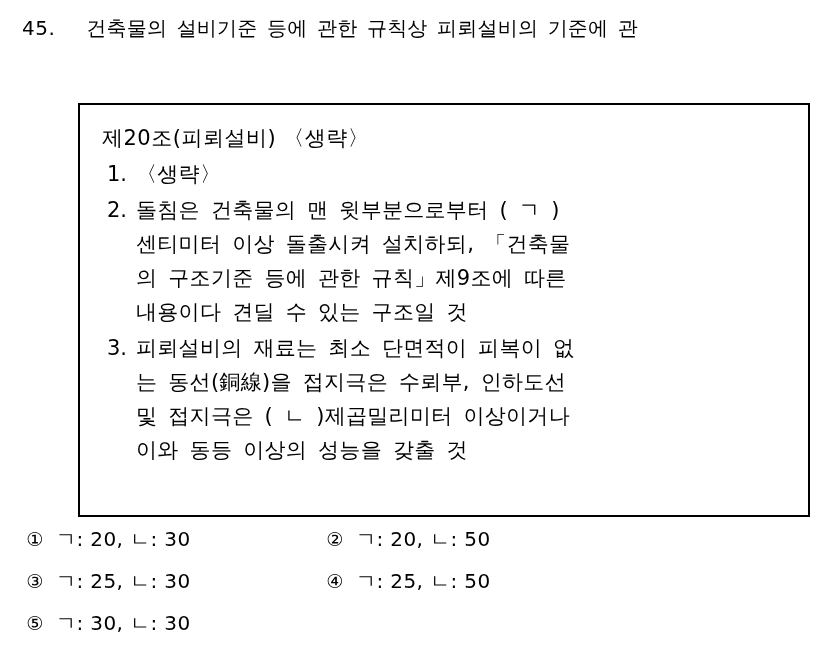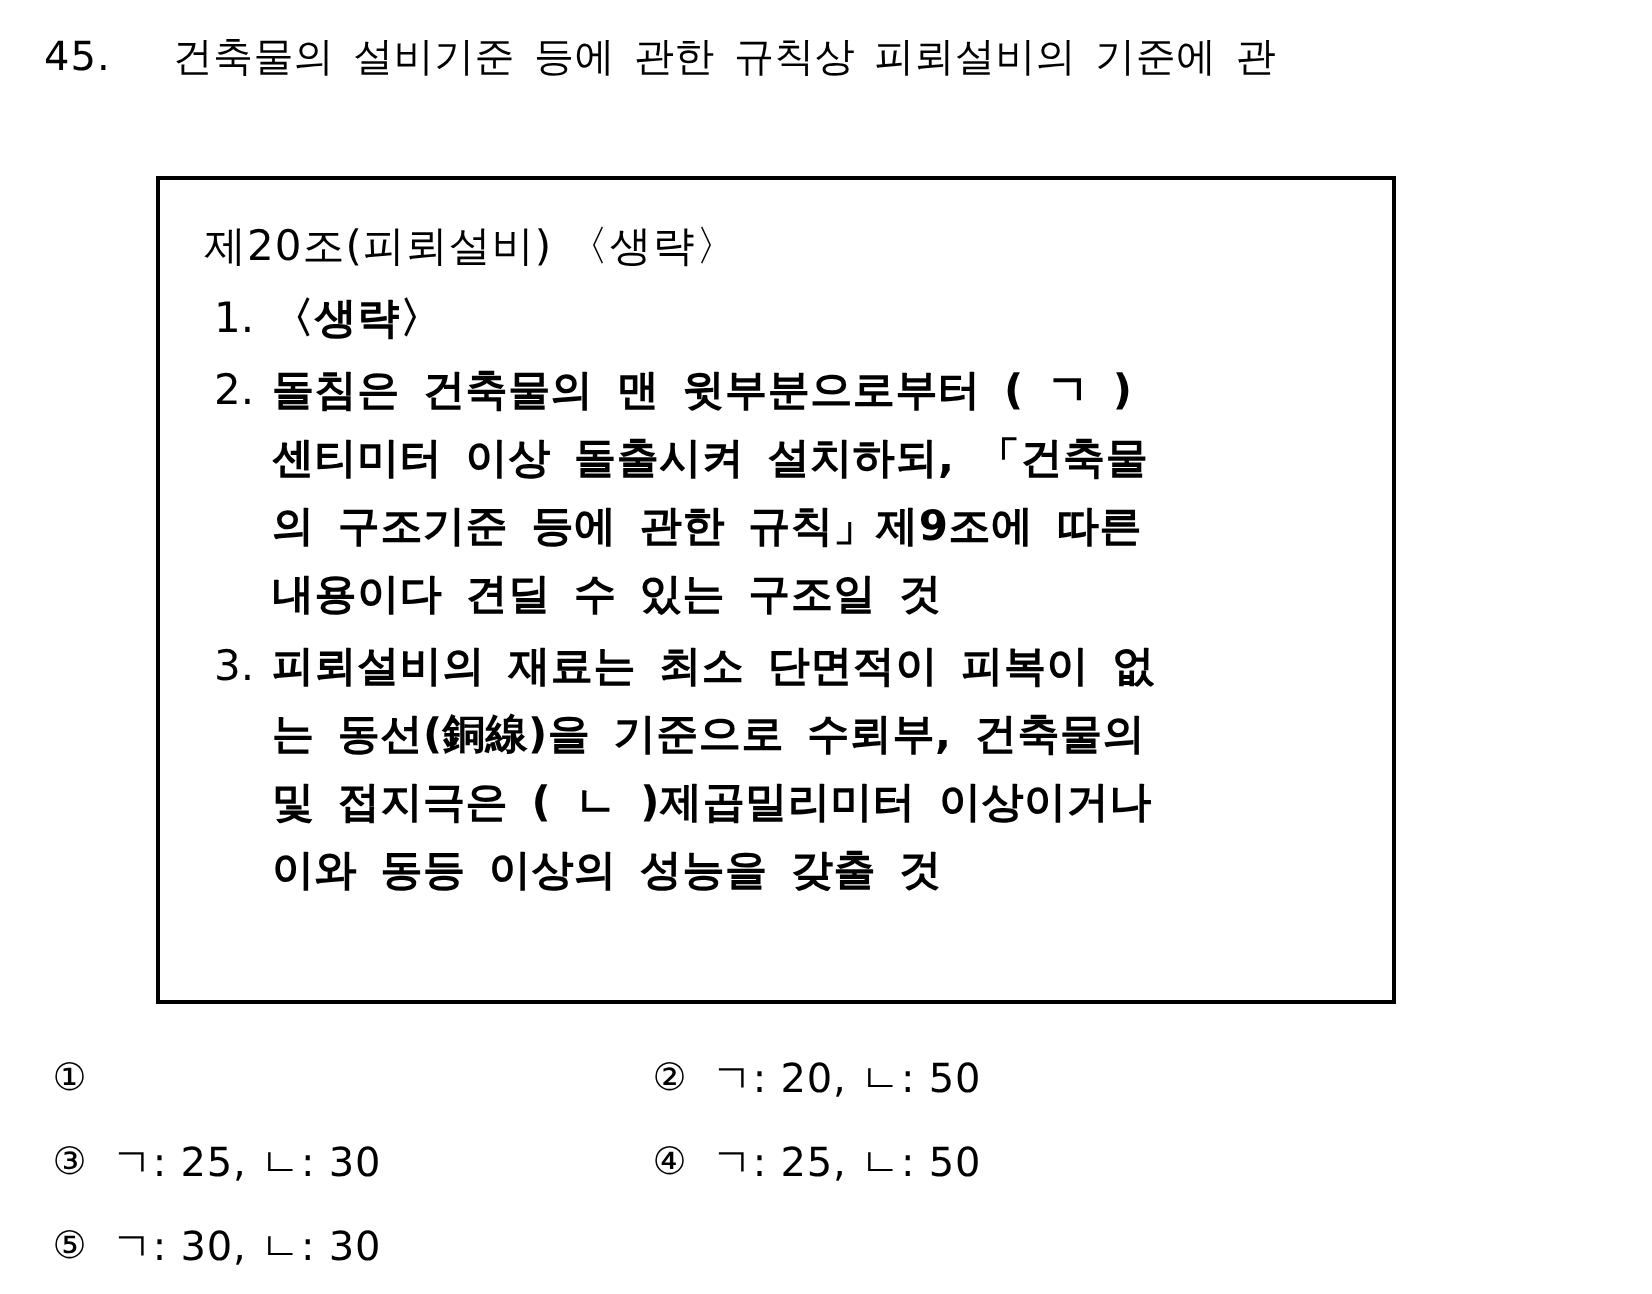--- a/index.html
+++ b/index.html
@@ -45,23 +45,23 @@
     letter-spacing: 0.2px;
     word-spacing: 3px;
     max-width: 660px;
     margin-left: 23px;
   }
   .q-line { display: block; white-space: nowrap; }
 
   
   .excerpt-box {
     position: absolute;
-    top: 88px;
+    top: 103px;
     left: 78px;
-    width: 620px;
+    width: 732px;
     height: 414px;
     border: 2px solid #000000;
     box-sizing: border-box;
     padding: 16px 22px 10px 22px;
     background: #ffffff;
   }
   .excerpt-title {
     font-size: 21px;
     line-height: 34px;
     letter-spacing: 0.5px;
@@ -81,21 +81,21 @@
     padding-right: 9px;
     box-sizing: border-box;
   }
   .clause-body {
     font-size: 21px;
     line-height: 34px;
     letter-spacing: 0.3px;
     word-spacing: 4px;
     flex: 1 1 auto;
   }
-  .clause-body .cl-line { display: block; white-space: nowrap; font-weight: bold; }
+  .clause-body .cl-line { display: block; white-space: nowrap; }
   .clause-body .cl-line.indent { padding-left: 0px; }
 
   
   .choices {
     position: absolute;
     top: 524px;
     left: 22px;
     width: 700px;
   }
   .choice-row {
@@ -149,32 +149,33 @@
         <span class="cl-line indent">센티미터 이상 돌출시켜 설치하되, 「건축물</span>
         <span class="cl-line indent">의 구조기준 등에 관한 규칙」제9조에 따른</span>
         <span class="cl-line indent">내용이다 견딜 수 있는 구조일 것</span>
       </span>
     </div>
 
     <div class="clause">
       <span class="clause-num">3.</span>
       <span class="clause-body">
         <span class="cl-line">피뢰설비의 재료는 최소 단면적이 피복이 없</span>
-        <span class="cl-line indent">는 동선(銅線)을 기준으로 수뢰부, 건축물의</span>
+        <span class="cl-line indent">는 동선(銅線)을 접지극은 수뢰부, 인하도선</span>
         <span class="cl-line indent">및 접지극은 ( ㄴ )제곱밀리미터 이상이거나</span>
         <span class="cl-line indent">이와 동등 이상의 성능을 갖출 것</span>
       </span>
     </div>
   </div>
 
   <div class="choices">
 
     <div class="choice-row">
       <div class="choice col1">
         <span class="marker">①</span>
+        <span>ㄱ: 20,  ㄴ: 30</span>
       </div>
       <div class="choice col2">
         <span class="marker">②</span>
         <span>ㄱ: 20,  ㄴ: 50</span>
       </div>
     </div>
 
     <div class="choice-row">
       <div class="choice col1">
         <span class="marker">③</span>

